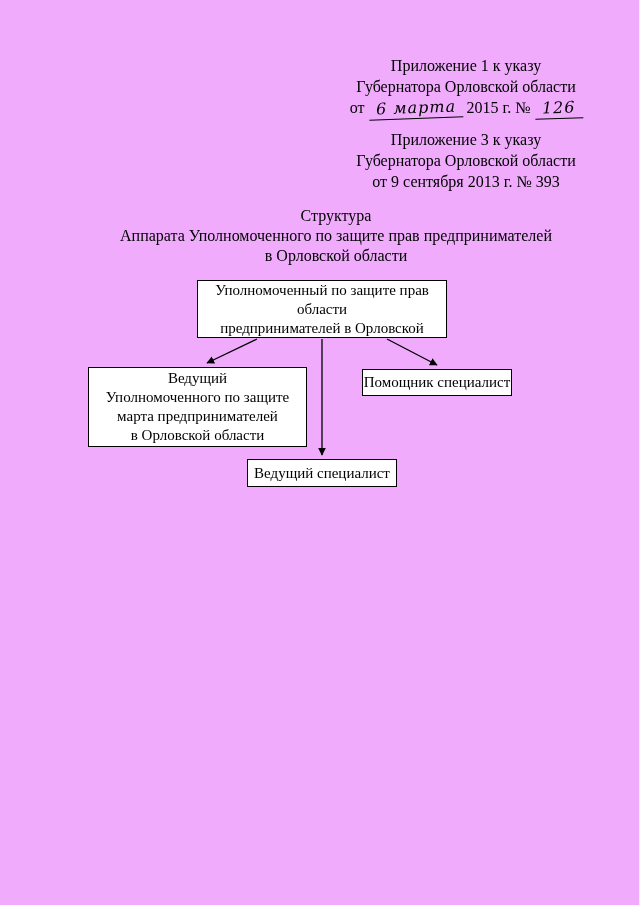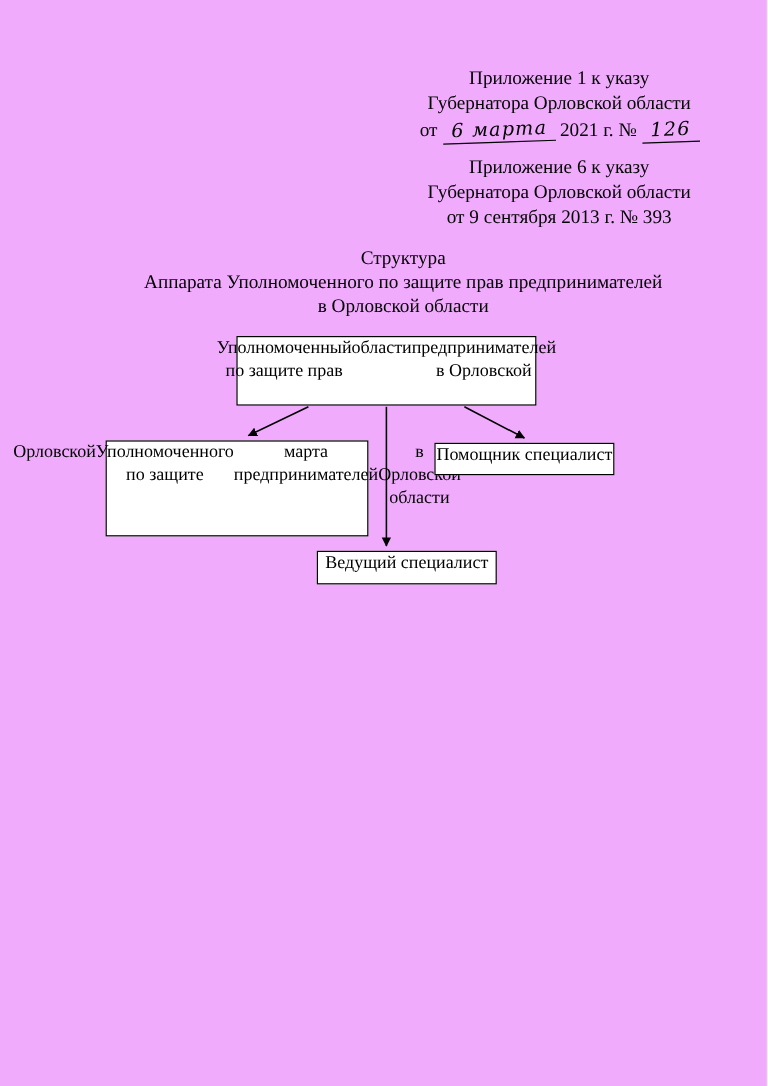--- a/index.html
+++ b/index.html
@@ -43,52 +43,53 @@
     line-height: 20px;
   }
   .node {
     position: absolute;
     border: 1px solid #000;
     background: #fff;
     font-size: 15px;
     line-height: 19px;
     text-align: center;
     display: flex;
+    flex-direction: column;
     justify-content: center;
     box-sizing: border-box;
   }
   #node-root    { left: 197px; top: 280px; width: 250px; height: 58px; }
   #node-assist  { left: 88px;  top: 367px; width: 219px; height: 80px; }
   #node-chief   { left: 362px; top: 369px; width: 150px; height: 27px; }
-  #node-leading { left: 264px; top: 459px; width: 150px; height: 28px; }
+  #node-leading { left: 247px; top: 459px; width: 150px; height: 28px; }
   .connectors {
     position: absolute;
     top: 0; left: 0;
     width: 640px; height: 905px;
     pointer-events: none;
   }
 </style>
 </head>
 <body>
 
 <div class="page">
 
   <div class="appendix" id="appendix1">
     <div>Приложение 1 к указу</div>
     <div>Губернатора Орловской области</div>
     <div class="fill-line">
       <span>от</span>
       <span class="handwritten">6 марта</span>
-      <span>2021 г. №</span>
+      <span>2015 г. №</span>
       <span class="handwritten">126</span>
     </div>
   </div>
 
   <div class="appendix" id="appendix2">
-    <div>Приложение 6 к указу</div>
+    <div>Приложение 3 к указу</div>
     <div>Губернатора Орловской области</div>
     <div>от 9 сентября 2013 г. № 393</div>
   </div>
 
   <div class="doc-title">
     <div>Структура</div>
     <div>Аппарата Уполномоченного по защите прав предпринимателей</div>
     <div>в Орловской области</div>
   </div>
 
@@ -103,21 +104,21 @@
     <line x1="387" y1="339" x2="437" y2="365" stroke="#000" stroke-width="1.3" marker-end="url(#arrowhead)"></line>
   </svg>
 
   <div class="node" id="node-root">
     <div>Уполномоченный по защите прав</div>
     <div>области</div>
     <div>предпринимателей в Орловской</div>
   </div>
 
   <div class="node" id="node-assist">
-    <div>Орловской</div>
+    <div>Ведущий</div>
     <div>Уполномоченного по защите</div>
     <div>марта предпринимателей</div>
     <div>в Орловской области</div>
   </div>
 
   <div class="node" id="node-chief">
     <div>Помощник специалист</div>
   </div>
 
   <div class="node" id="node-leading">

